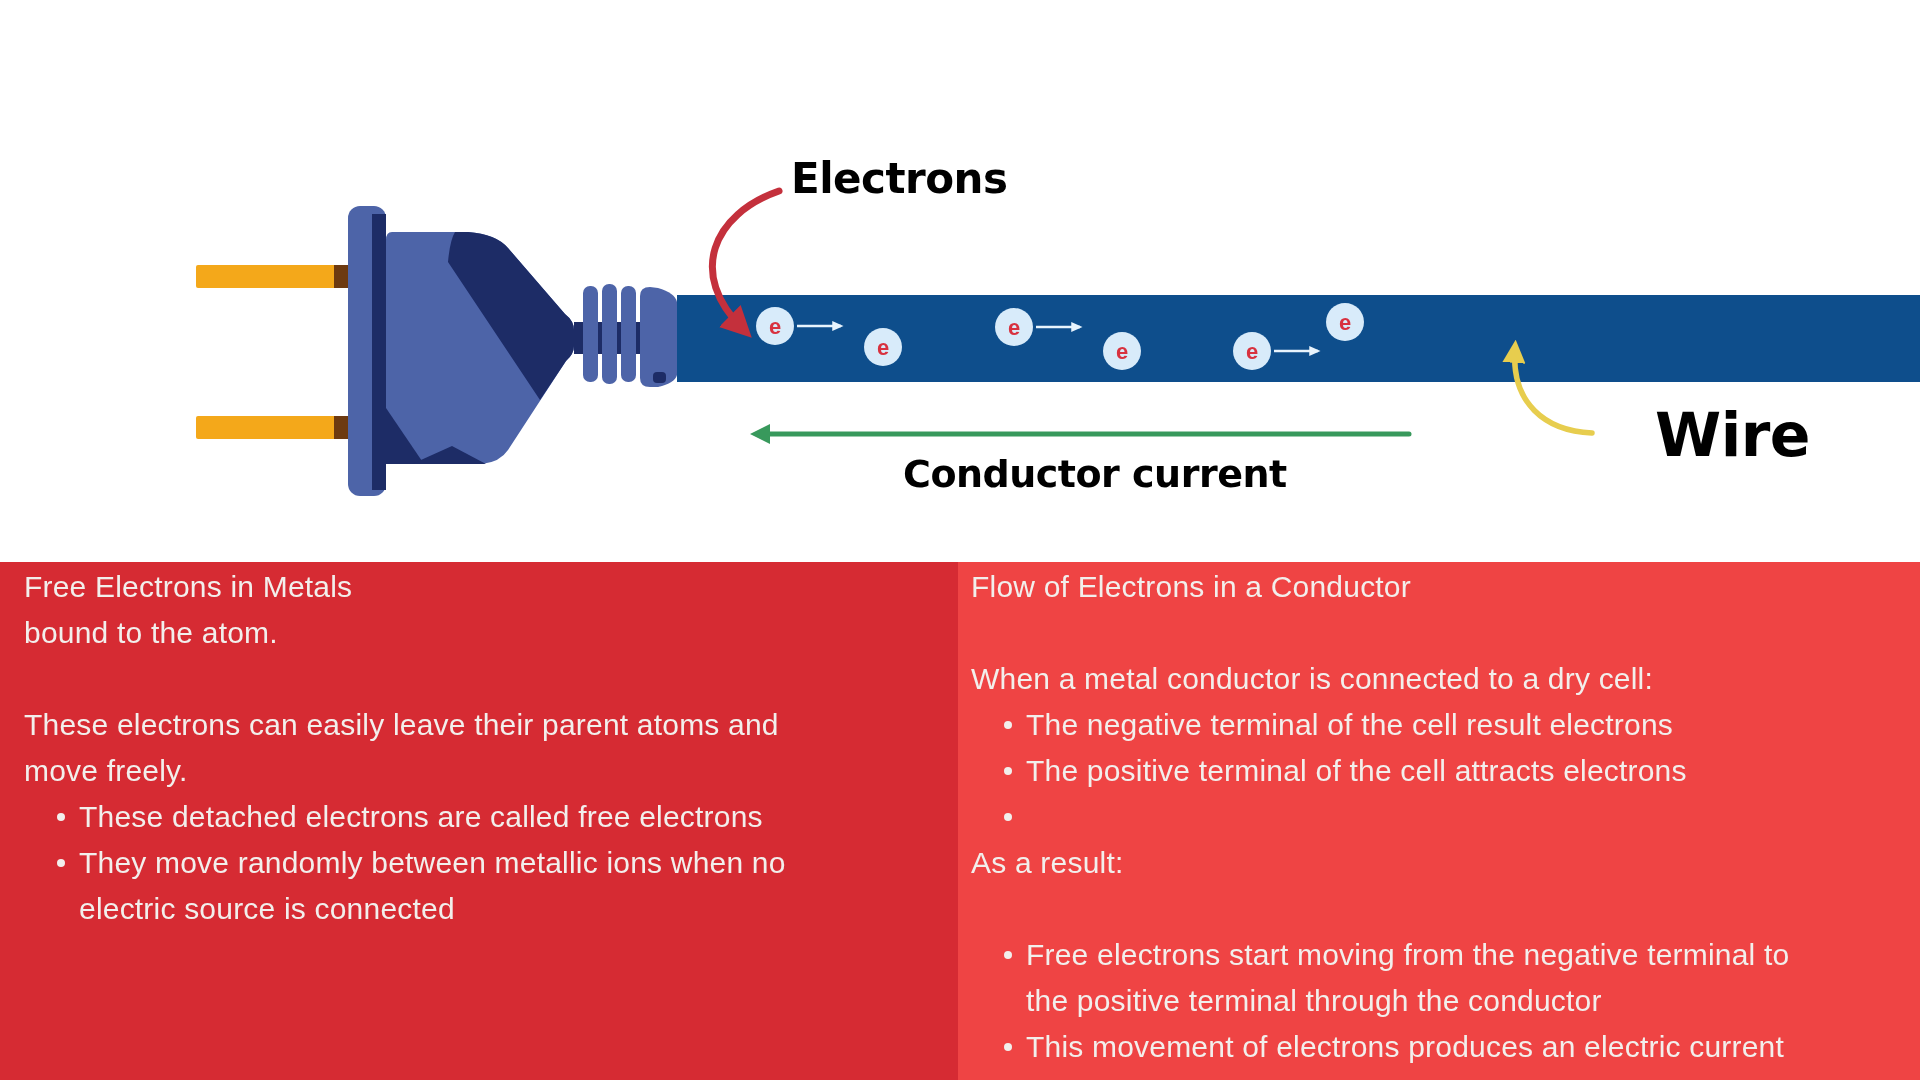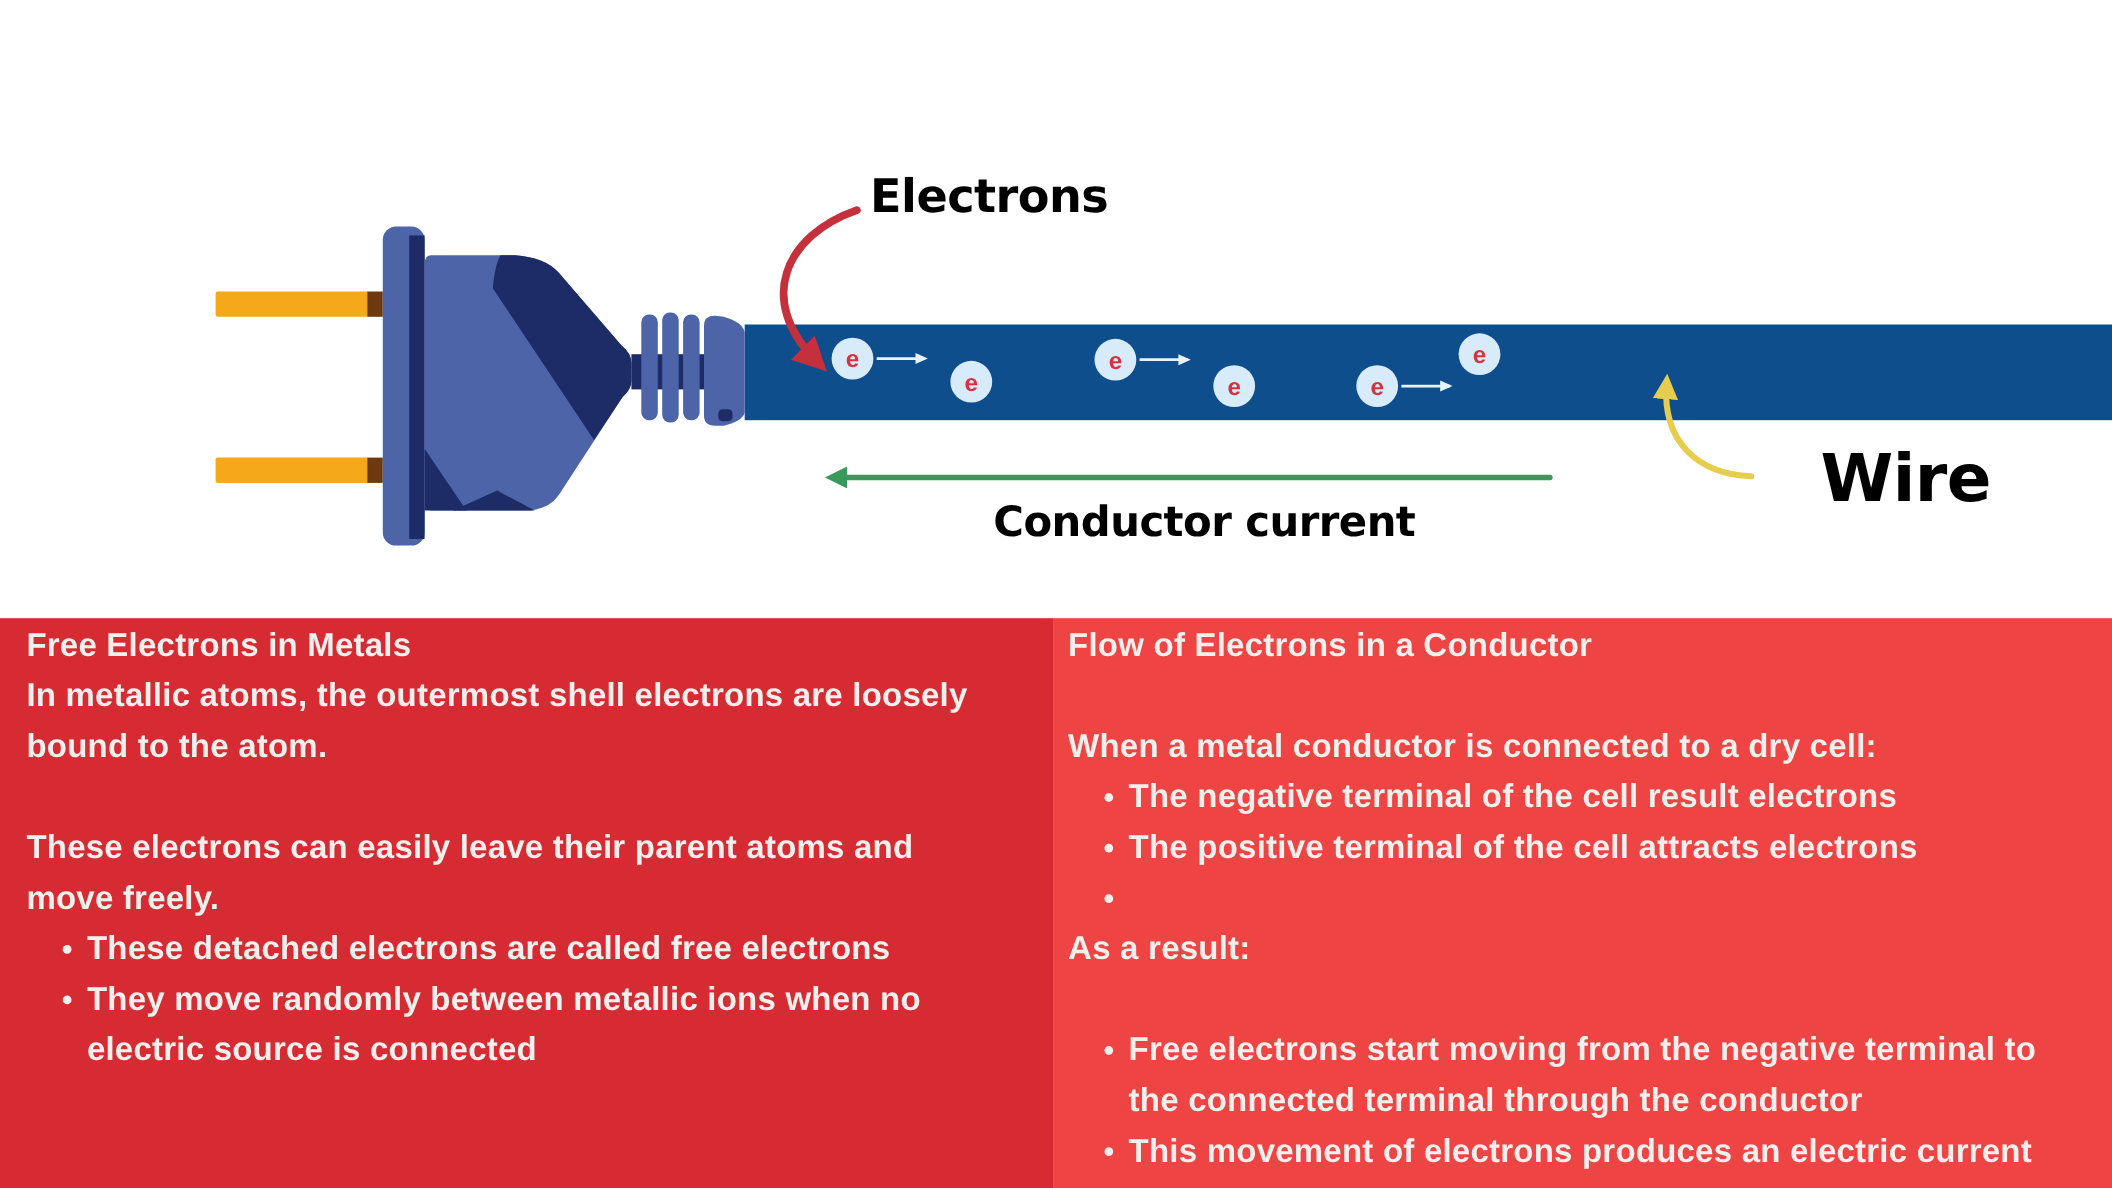--- a/index.html
+++ b/index.html
@@ -15,21 +15,21 @@
     font-weight:800; color:#000000; letter-spacing:-0.5px; white-space:nowrap;
   }
   .electrons-lbl { left:791px; top:154px; font-size:42px; }
   .current-lbl  { left:903px; top:452px; font-size:38px; }
   .wire-lbl     { left:1611px; top:400px; font-size:60px;margin-left:44px; }
 
   
   .panels { position:absolute; left:0; top:562px; width:1920px; height:518px; display:flex; }
   .panel {
     box-sizing:border-box; height:518px; color:#f2efec;
-    font-size:30px; font-weight:700; letter-spacing:0.2px;
+    font-size:30px; font-weight:400; letter-spacing:0.2px;
   }
   .panel.red  { width:958px; padding:2px 18px 0 24px; }
   .panel.blue { width:962px; padding:2px 16px 0 13px; }
   .line { position:relative; height:46px; line-height:46px; white-space:nowrap; }
   .line.bullet, .line.cont { padding-left:55px; }
   .line .dot {
     position:absolute; left:33px; top:19px; width:8px; height:8px;
     border-radius:50%; background:currentColor;
   }
   .esym { font:600 22px "Liberation Sans", sans-serif; }
@@ -120,23 +120,20 @@
   <div class="lbl current-lbl">Conductor current</div>
   <div class="lbl wire-lbl">Wire</div>
 
   <div class="panels">
 
     <section class="panel red" style="background: rgb(214, 43, 51);">
       <div class="line">
         <span class="txt">Free Electrons in Metals</span>
       </div>
       <div class="line">
-        <span class="txt">In metallic atoms, the outermost shell electrons are loosely</span>
-      </div>
-      <div class="line">
         <span class="txt">bound to the atom.</span>
       </div>
       <div class="line blank"></div>
       <div class="line">
         <span class="txt">These electrons can easily leave their parent atoms and</span>
       </div>
       <div class="line">
         <span class="txt">move freely.</span>
       </div>
       <div class="line bullet">
@@ -174,21 +171,21 @@
       </div>
       <div class="line">
         <span class="txt">As a result:</span>
       </div>
       <div class="line blank"></div>
       <div class="line bullet">
         <span class="dot"></span>
         <span class="txt">Free electrons start moving from the negative terminal to</span>
       </div>
       <div class="line cont">
-        <span class="txt">the connected terminal through the conductor</span>
+        <span class="txt">the positive terminal through the conductor</span>
       </div>
       <div class="line bullet">
         <span class="dot"></span>
         <span class="txt">This movement of electrons produces an electric current</span>
       </div>
     </section>
 
   </div>
 </div>
 

